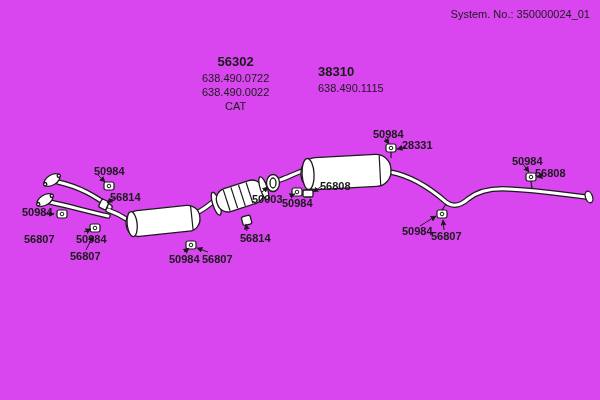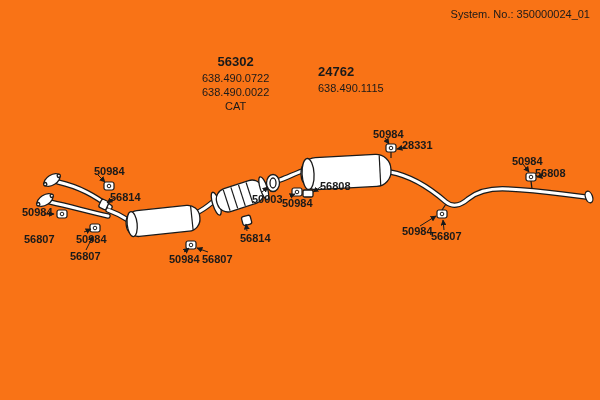--- a/index.html
+++ b/index.html
@@ -1,17 +1,17 @@
 <!DOCTYPE html>
 <html><head>
 <meta charset="utf-8">
 <style>
   html,body{margin:0;padding:0;background:#ffffff;}
   #page{
-    position:relative;width:600px;height:400px;background:#f97316;overflow:hidden;
+    position:relative;width:600px;height:400px;background:#d946ef;overflow:hidden;
     font-family:"Liberation Sans",sans-serif;color:#1a1a1a;
   }
   .sysno{
     position:absolute;top:8px;right:10px;font-size:11px;color:#1a1a1a;
   }
   .group{position:absolute;line-height:14px;}
   .group .gid{font-weight:bold;font-size:13px;margin-bottom:2px;}
   .group .gref{font-size:11px;}
   #g1{left:65px;top:65px;}
   #g2{left:202px;top:55px;text-align:center;}
@@ -144,21 +144,21 @@
 
   <div class="sysno">System. No.: 350000024_01</div>
 
   <div id="g2" class="group">
     <div class="gid">56302</div>
     <div class="gref">638.490.0722</div>
     <div class="gref">638.490.0022</div>
     <div class="gref">CAT</div>
   </div>
   <div id="g3" class="group">
-    <div class="gid">24762</div>
+    <div class="gid">38310</div>
     <div class="gref">638.490.1115</div>
   </div>
 
   <div class="lbl" style="left:94px;top:165px">50984</div>
   <div class="lbl" style="left:110px;top:191px">56814</div>
   <div class="lbl" style="left:22px;top:206px">50984</div>
   <div class="lbl" style="left:24px;top:233px">56807</div>
   <div class="lbl" style="left:76px;top:233px">50984</div>
   <div class="lbl" style="left:70px;top:250px">56807</div>
   <div class="lbl" style="left:169px;top:253px">50984</div>

